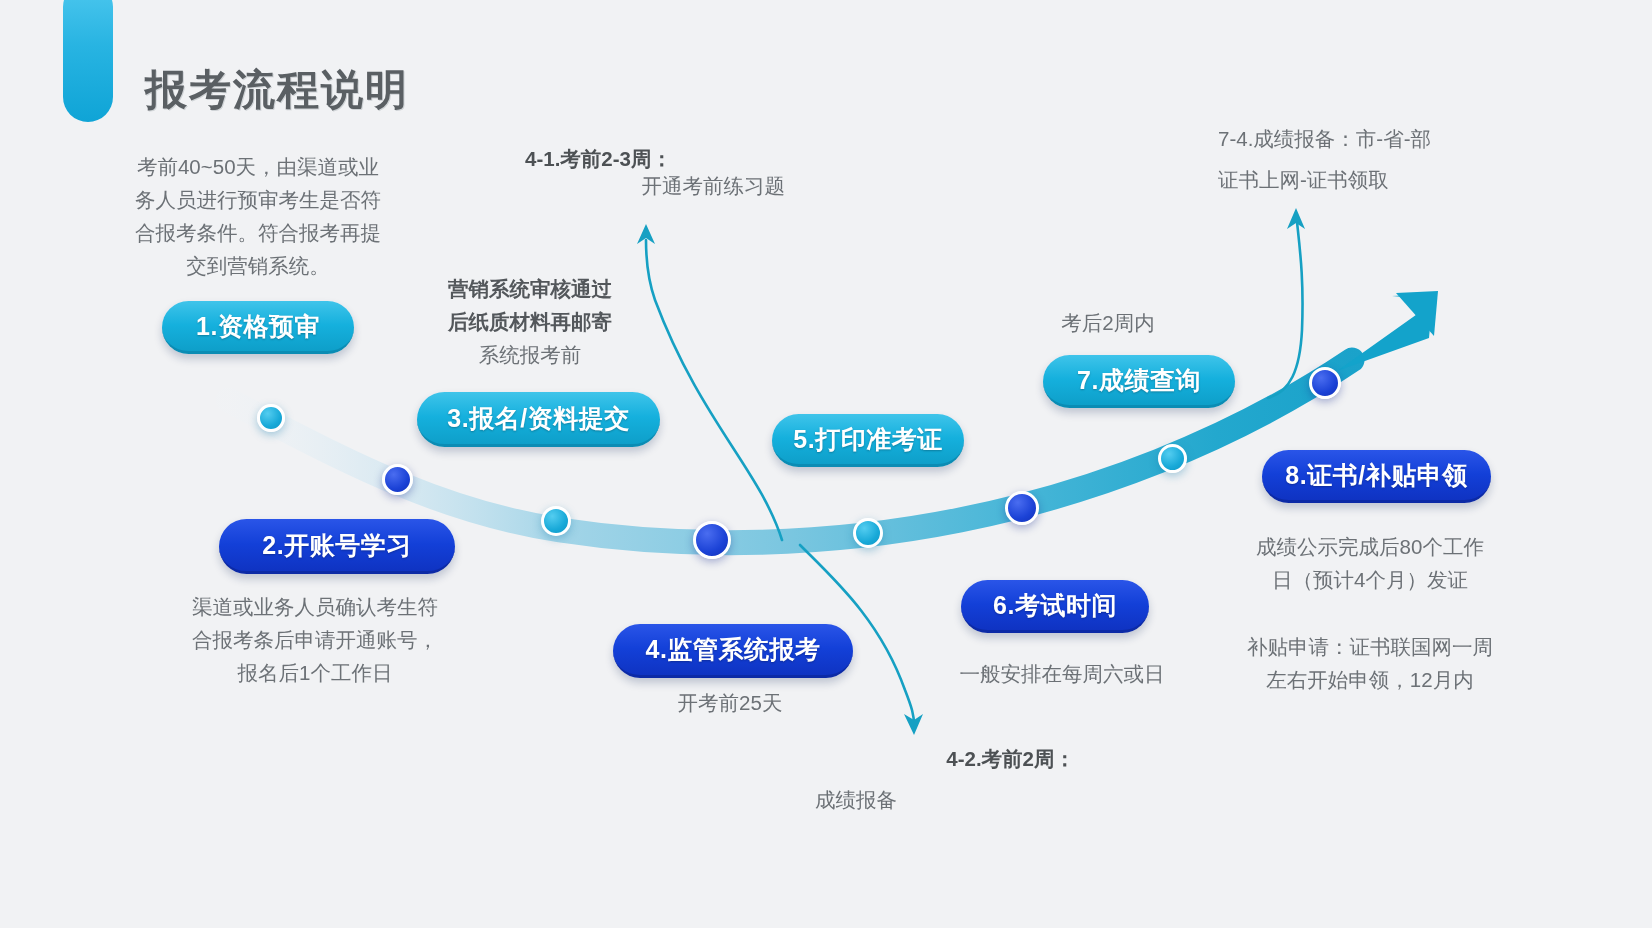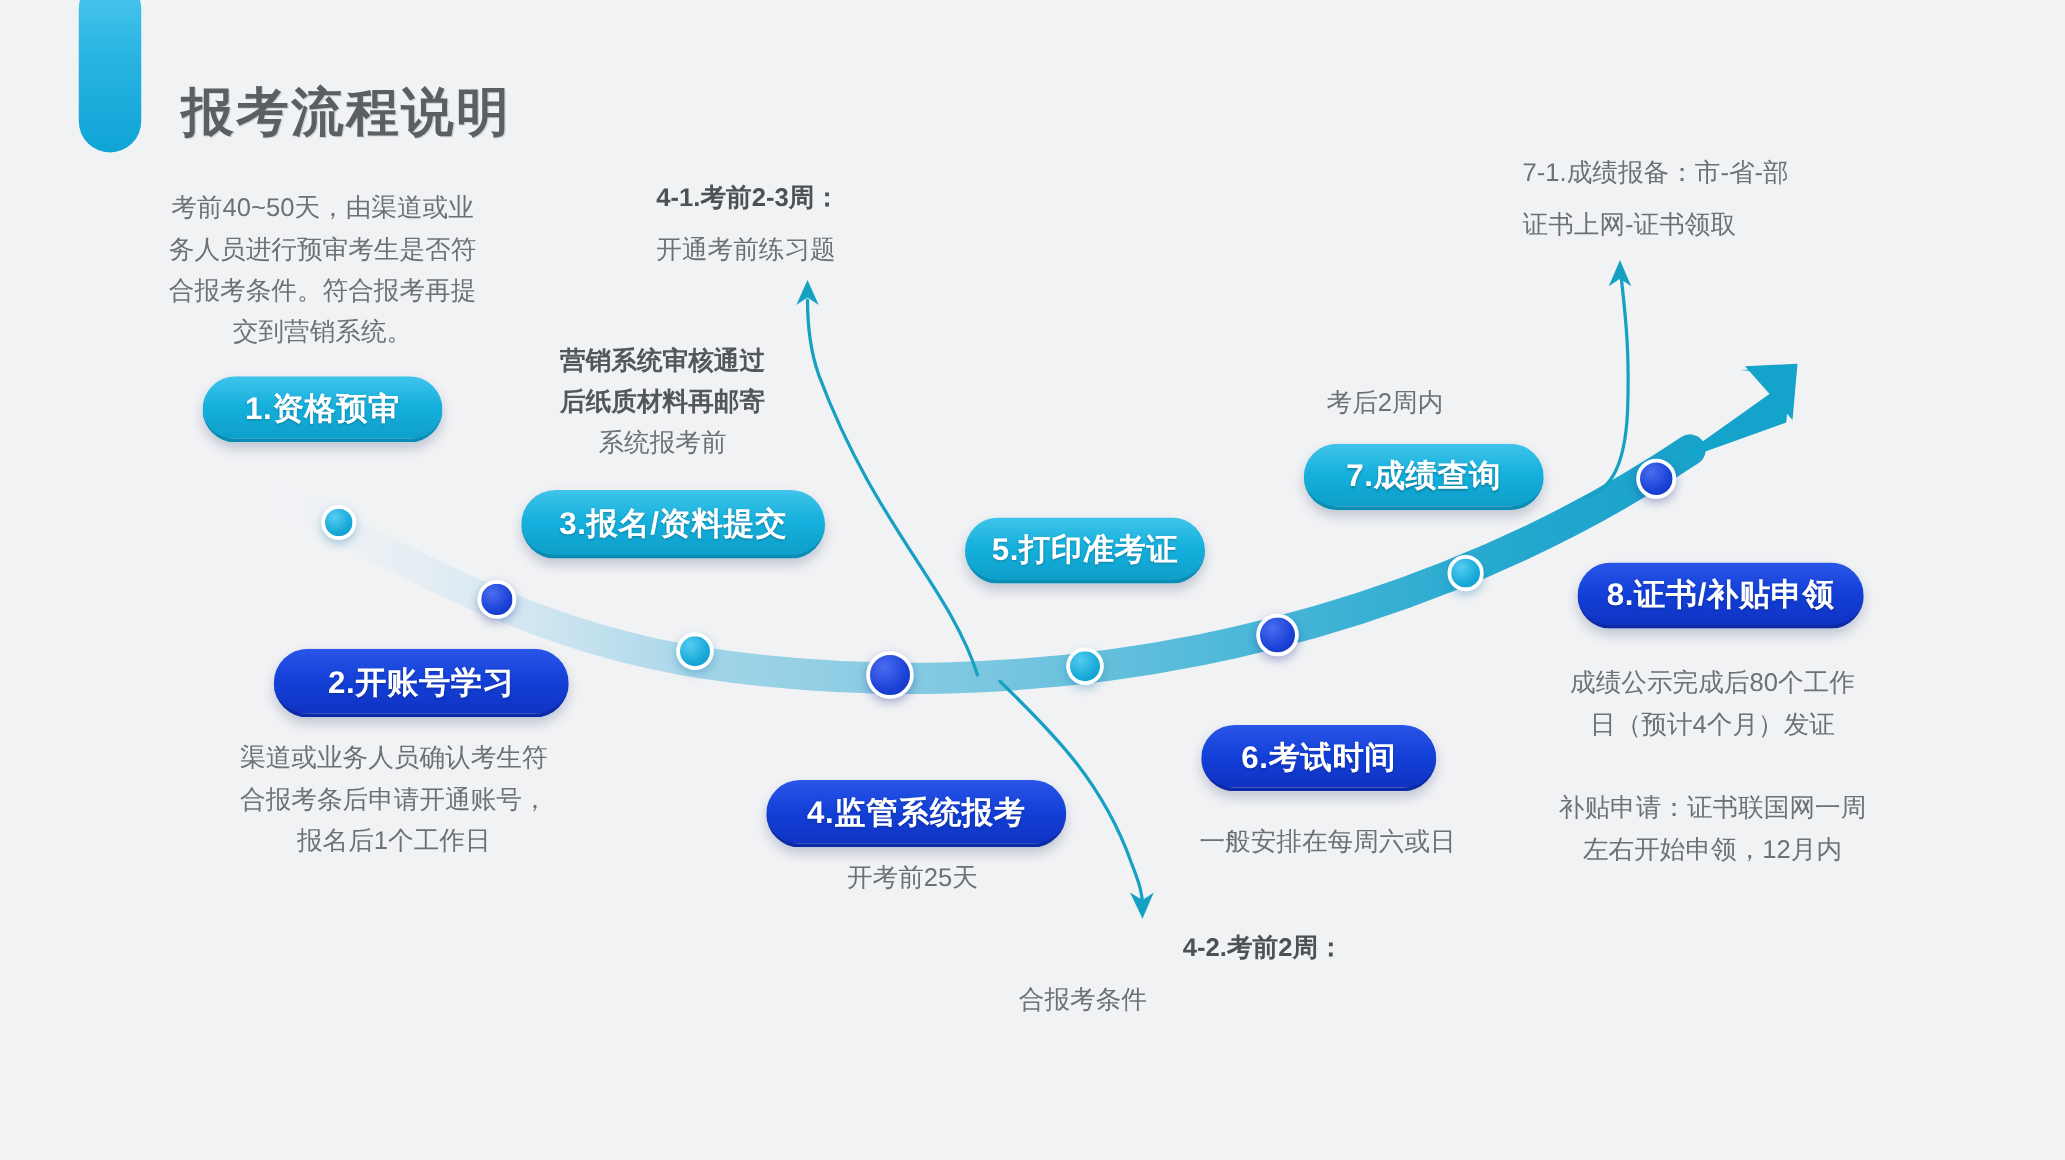--- a/index.html
+++ b/index.html
@@ -152,31 +152,31 @@
 合报考条后申请开通账号，
 报名后1个工作日</div>
 
   <div class="note" style="left:405px;top:272px;width:250px;font-weight:bold;color:#53575b;">营销系统审核通过
 后纸质材料再邮寄</div>
   <div class="note" style="left:405px;top:338px;width:250px;">系统报考前</div>
 
   <div class="note" style="left:610px;top:686px;width:240px;">开考前25天</div>
 
   <div class="note" style="left:525px;top:142px;width:260px;font-weight:bold;color:#4d5154;text-align:left;">4-1.考前2-3周：</div>
-  <div class="note" style="left:525px;top:183px;width:260px;text-align:left;">开通考前练习题</div>
+  <div class="note" style="left:525px;top:171px;width:260px;text-align:right;font-family:Liberation Mono, monospace;">开通考前练习题</div>
 
   <div class="note" style="left:815px;top:742px;width:260px;font-weight:bold;color:#4d5154;text-align:right;">4-2.考前2周：</div>
-  <div class="note" style="left:815px;top:783px;width:260px;text-align:left;">合报考条件</div>
+  <div class="note" style="left:815px;top:783px;width:260px;text-align:left;">成绩报备</div>
 
 
   <div class="note" style="left:930px;top:657px;width:264px;">一般安排在每周六或日</div>
 
   <div class="note" style="left:1013px;top:306px;width:190px;">考后2周内</div>
 
-  <div class="note" style="left:1218px;top:122px;width:300px;text-align:left;">7-1.成绩报备：市-省-部</div>
+  <div class="note" style="left:1218px;top:122px;width:300px;text-align:left;">7-4.成绩报备：市-省-部</div>
   <div class="note" style="left:1218px;top:163px;width:300px;text-align:left;">证书上网-证书领取</div>
 
   <div class="note" style="left:1215px;top:530px;width:310px;text-align:center;">成绩公示完成后80个工作
 日（预计4个月）发证</div>
   <div class="note" style="left:1215px;top:630px;width:310px;">补贴申请：证书联国网一周
 左右开始申领，12月内</div>
 
   <div class="pill cyan" style="left:162px;top:301px;width:192px;height:50px;">1.资格预审</div>
 
   <div class="pill blue" style="left:219px;top:519px;width:236px;height:52px;">2.开账号学习</div>

